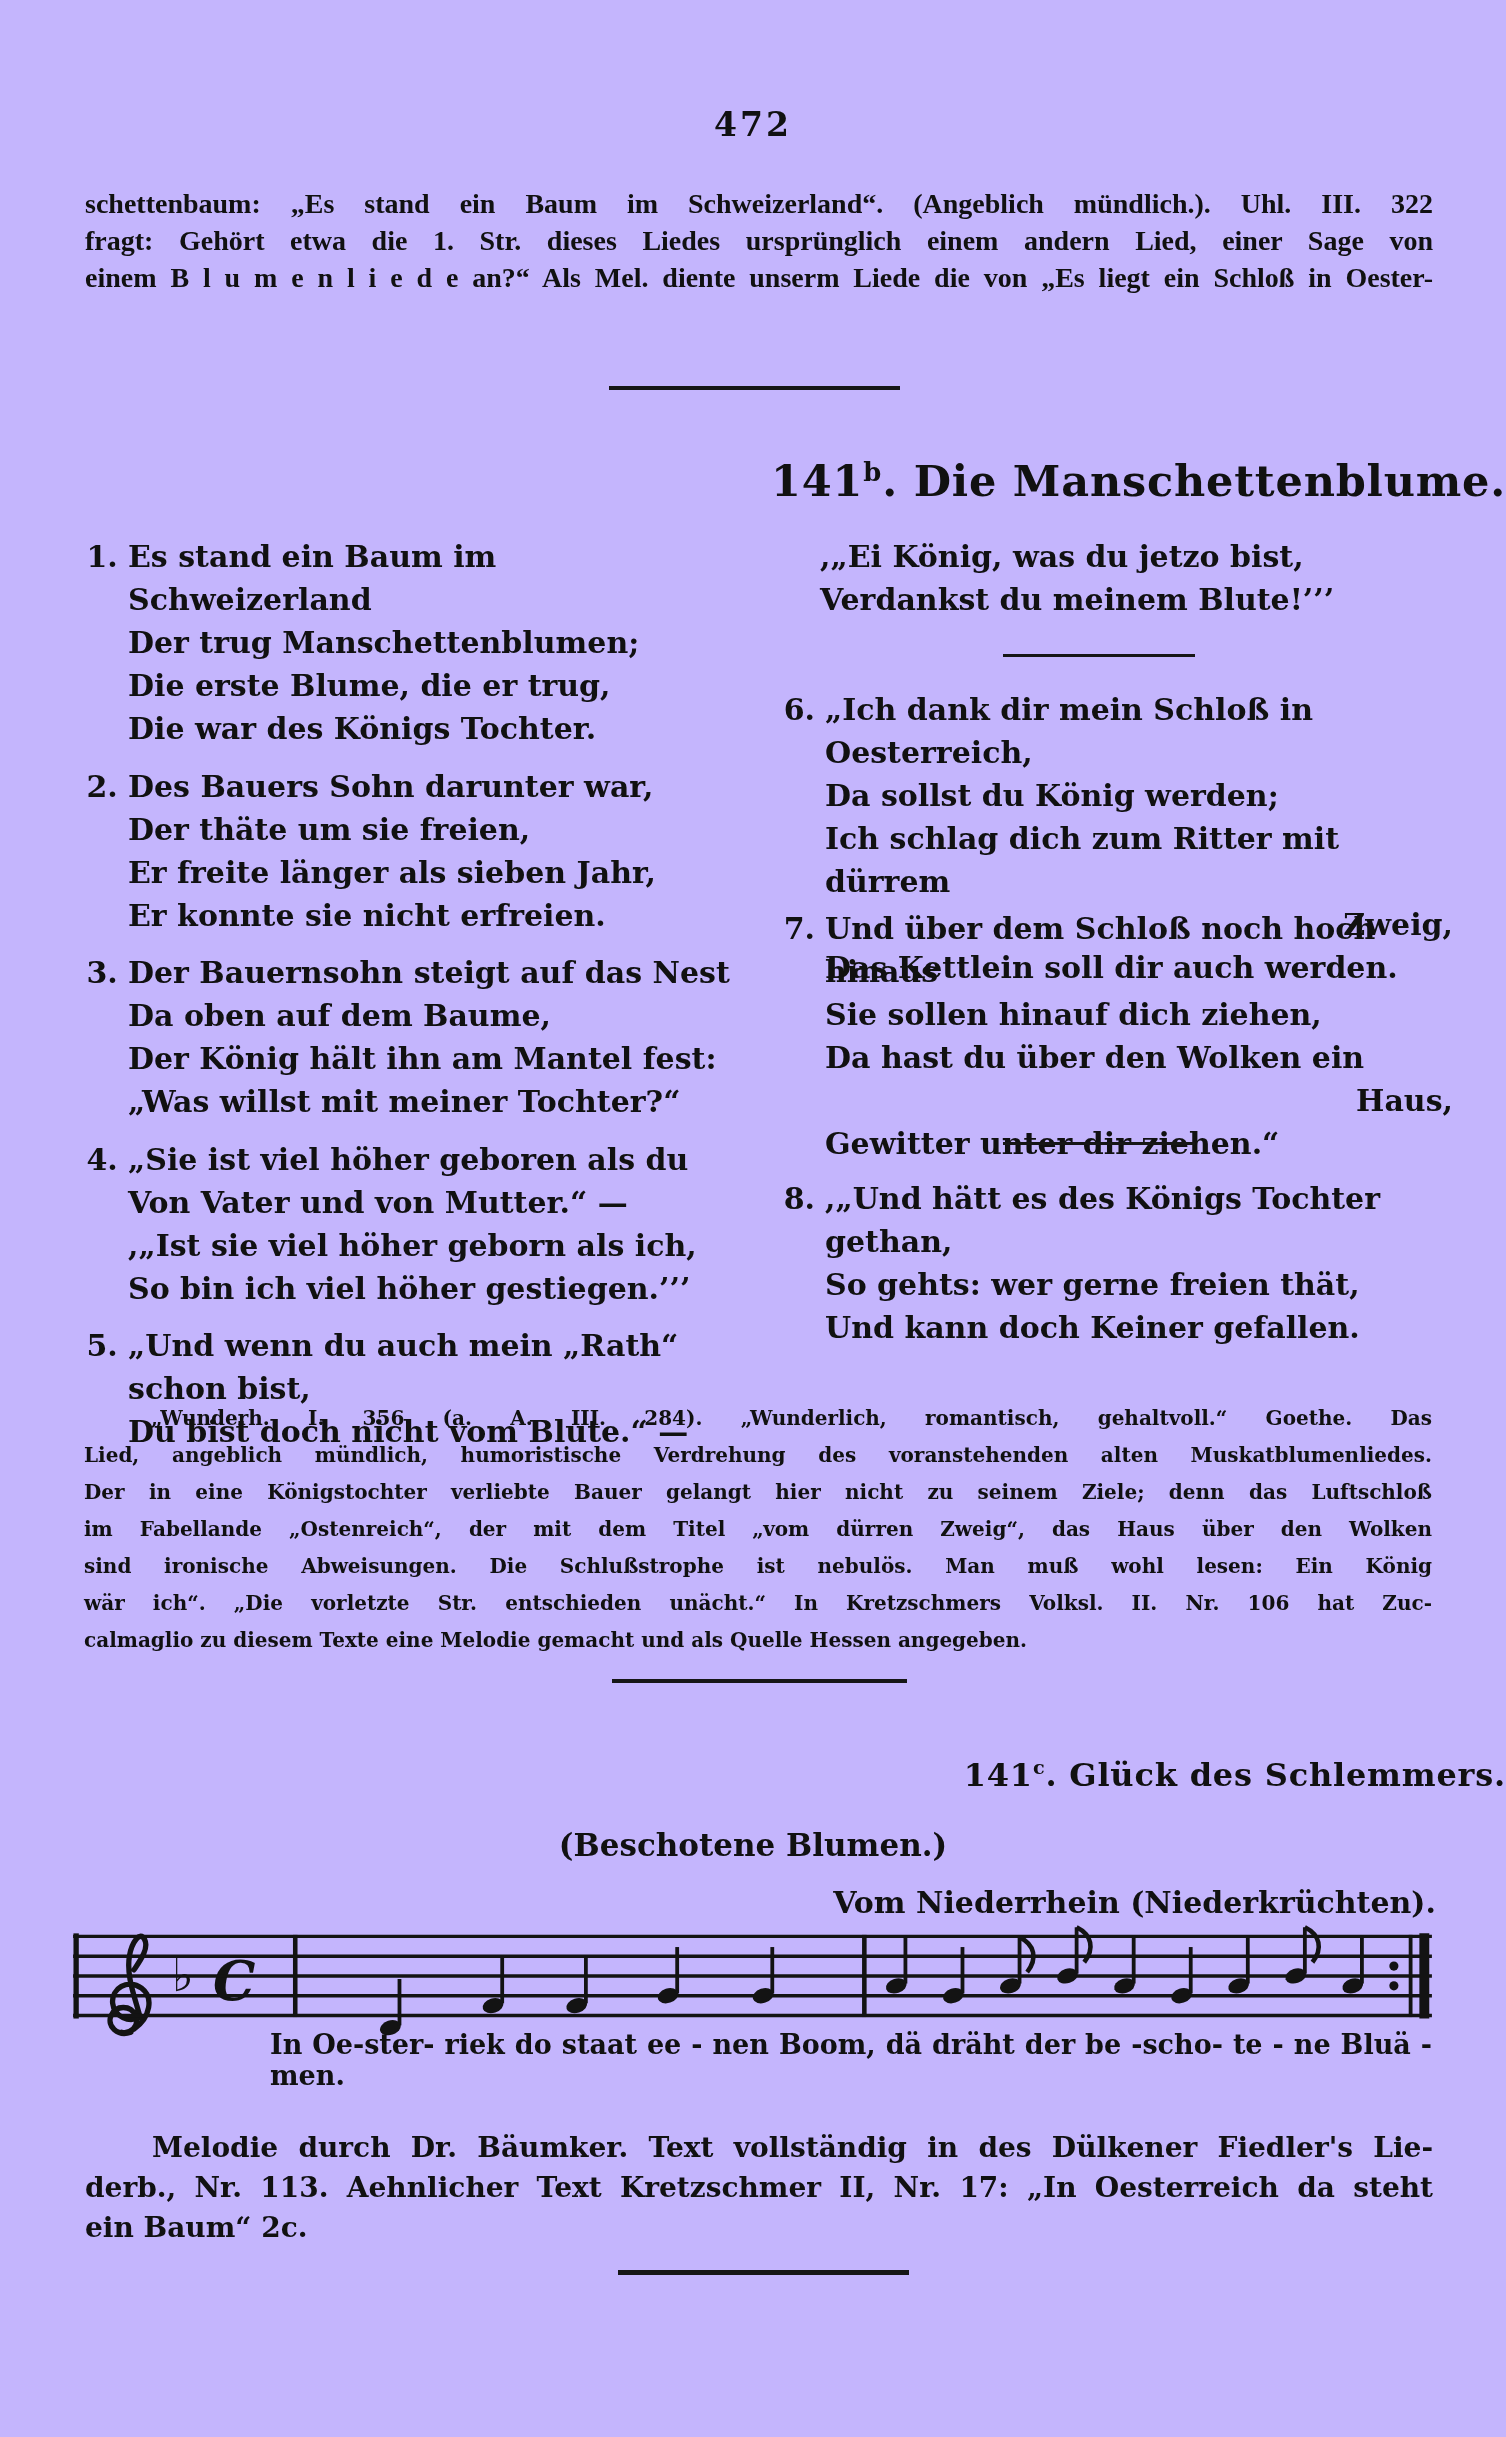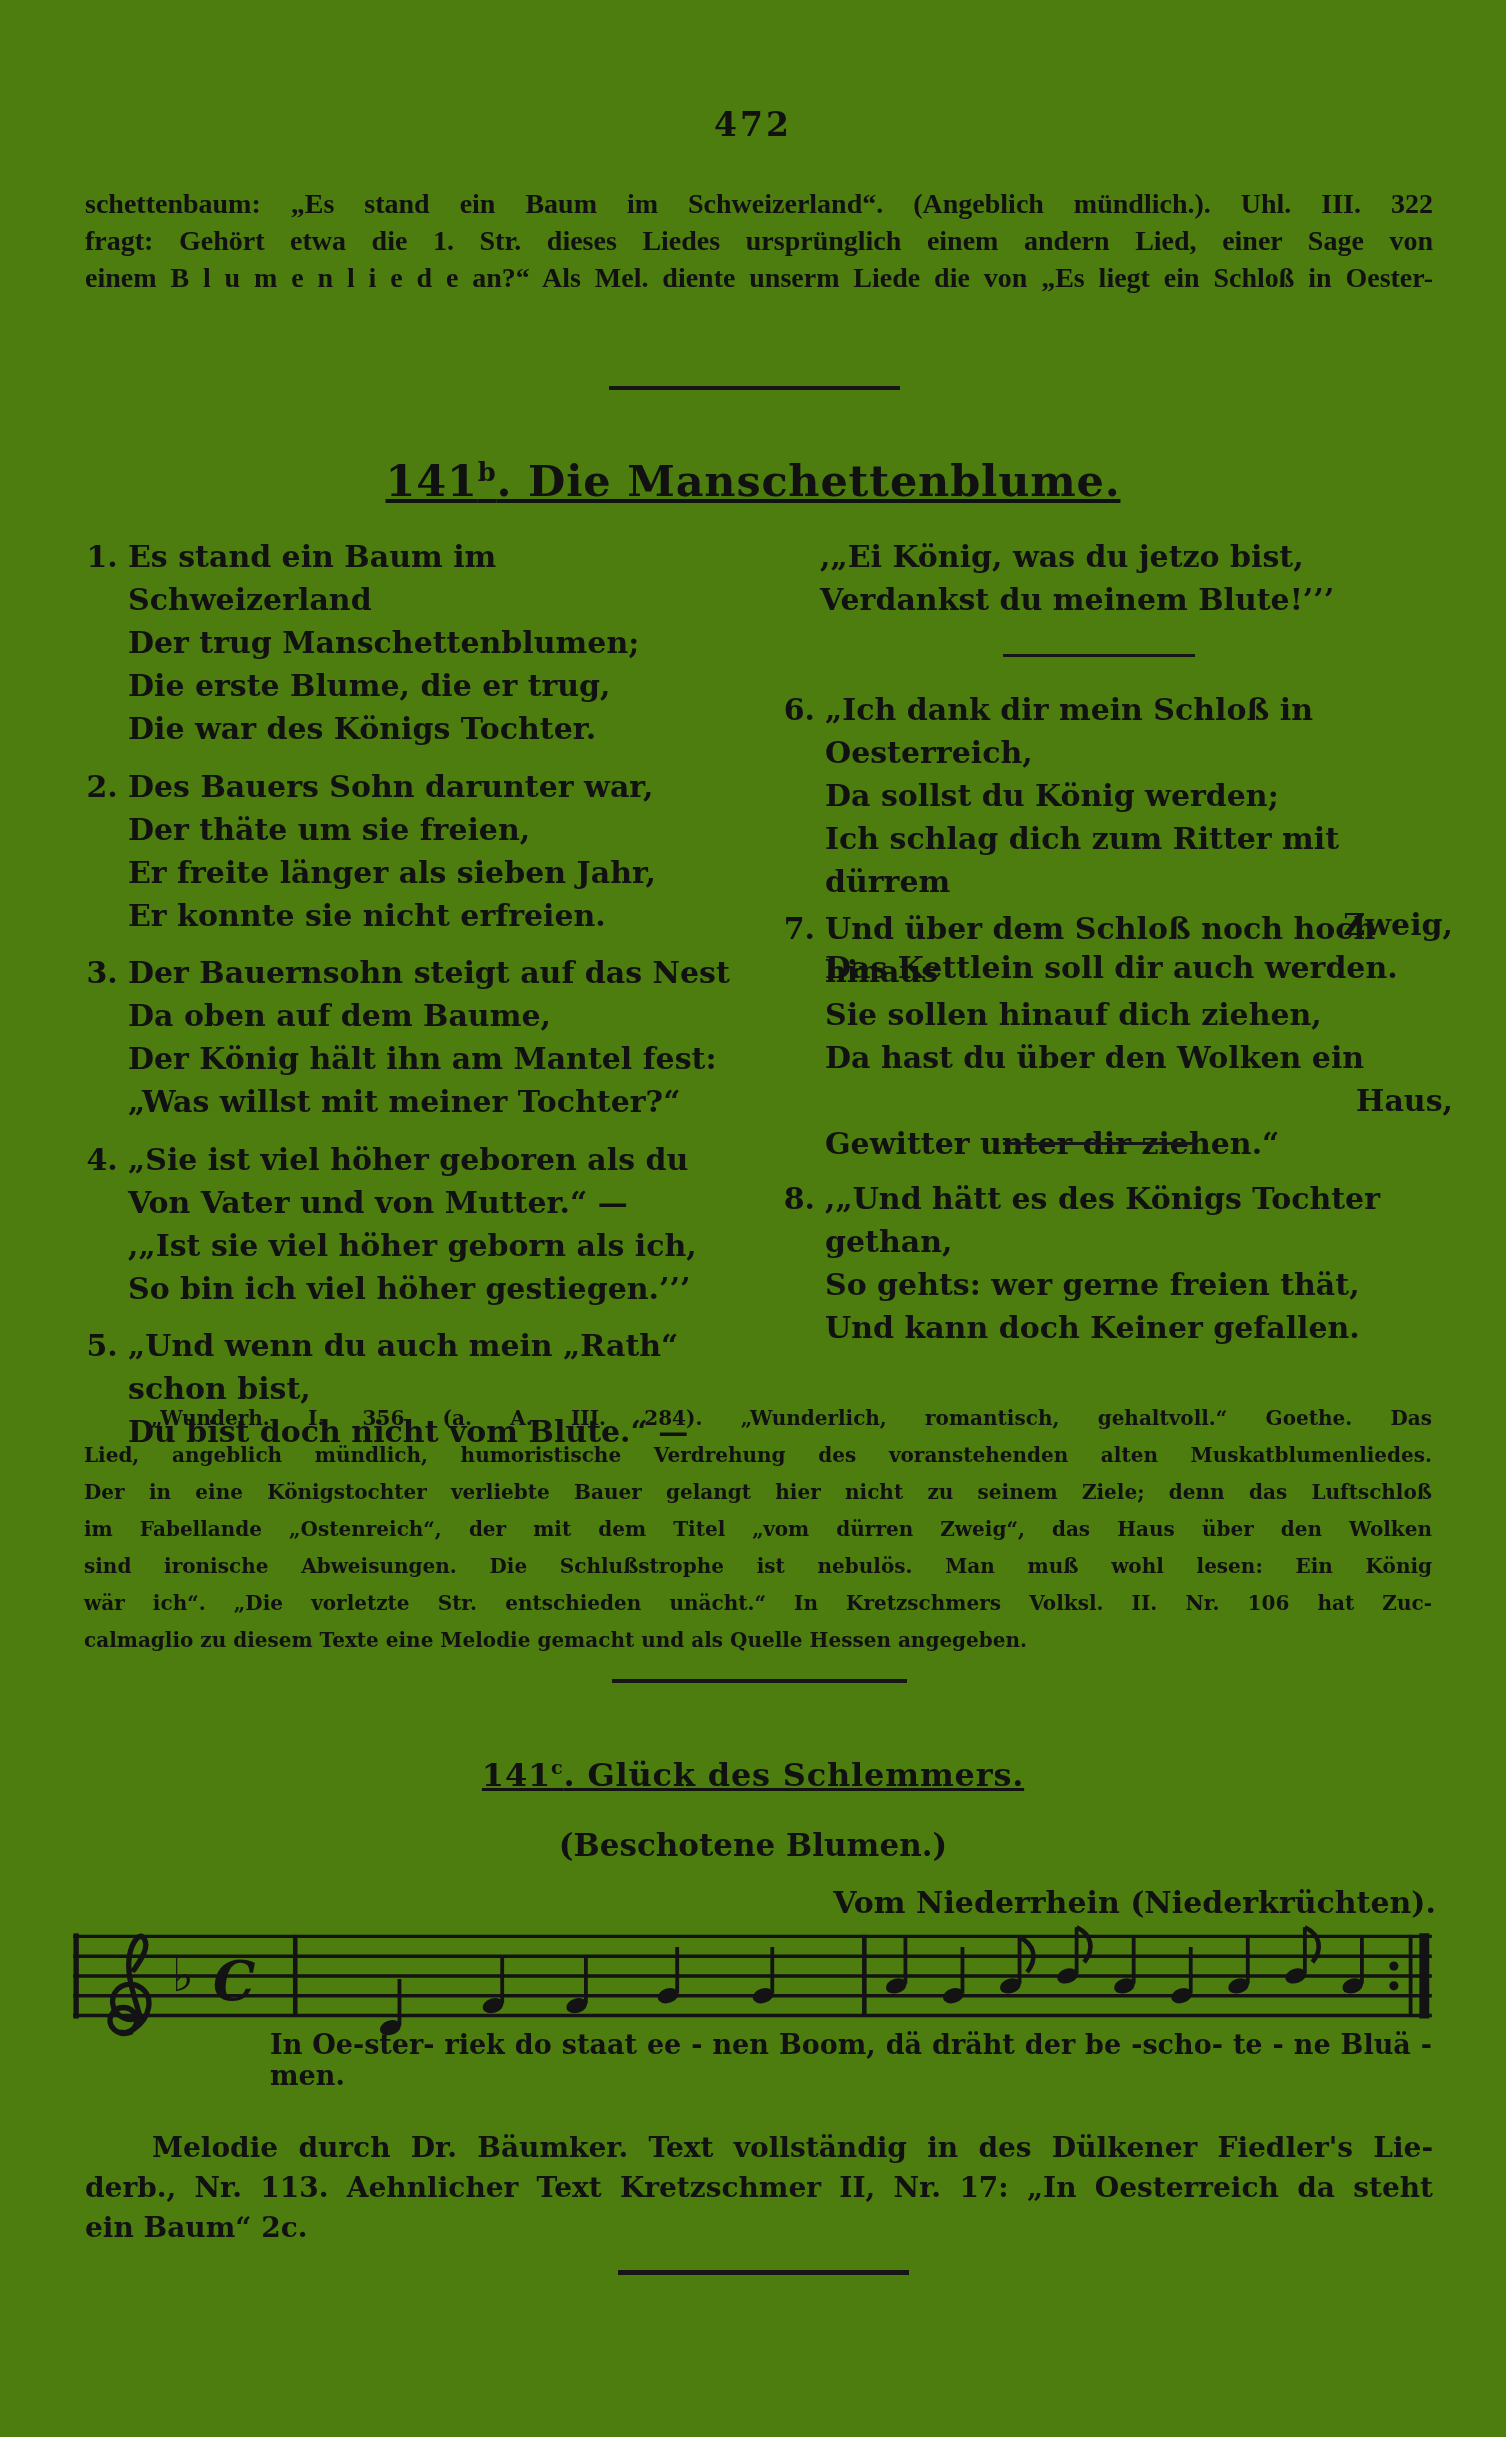--- a/index.html
+++ b/index.html
@@ -1,31 +1,31 @@
 <!DOCTYPE html>
 <html style="font-size:12px"><head>
 <meta charset="utf-8">
 <style>
   html,body { margin:0; padding:0; }
   body { background:#e8e8e8; }
   .page {
     position:relative; width:1506px; height:2438px; margin:0 auto;
-    background:#4d7c0f; color:#111;
+    background:#c4b5fd; color:#111;
     font-family:"DejaVu Serif","Liberation Serif",serif;
     font-weight:700; overflow:hidden;
   }
   .pagenum {
     position:absolute; top:105px; left:0; width:100%;
     text-align:center; font-size:33px; letter-spacing:3px;
   }
   .block { position:absolute; }
   .just { text-align:justify; text-align-last:justify; }
   .intro { left:85px; top:185px; width:1348px; font-size:28px; line-height:37px;font-family:Liberation Serif, serif; }
   .hrule { position:absolute; background:#161616; }
-  .h-title { position:absolute; left:0; width:100%; text-align:center; font-size:43px; letter-spacing:0.8px;text-decoration:underline; }
+  .h-title { position:absolute; left:0; width:100%; text-align:right; font-size:43px; letter-spacing:0.8px; }
   .h-title sup { font-size:60%; }
   .h2-title { font-size:32px; }
   .subtitle { position:absolute; left:0; width:100%; text-align:center; font-size:31px; }
   .source { position:absolute; right:70px; top:1885px; font-size:30px; }
   .col { position:absolute; font-size:30px; line-height:43px; }
   .verse { position:relative; padding-left:43px; margin-bottom:14.5px; }
   .verse-r { padding-left:55px; }
   .vnum { position:absolute; left:1.5px; top:0; }
   .verse-r .vnum { left:13.7px; }
   .vline.r { text-align:right; }

